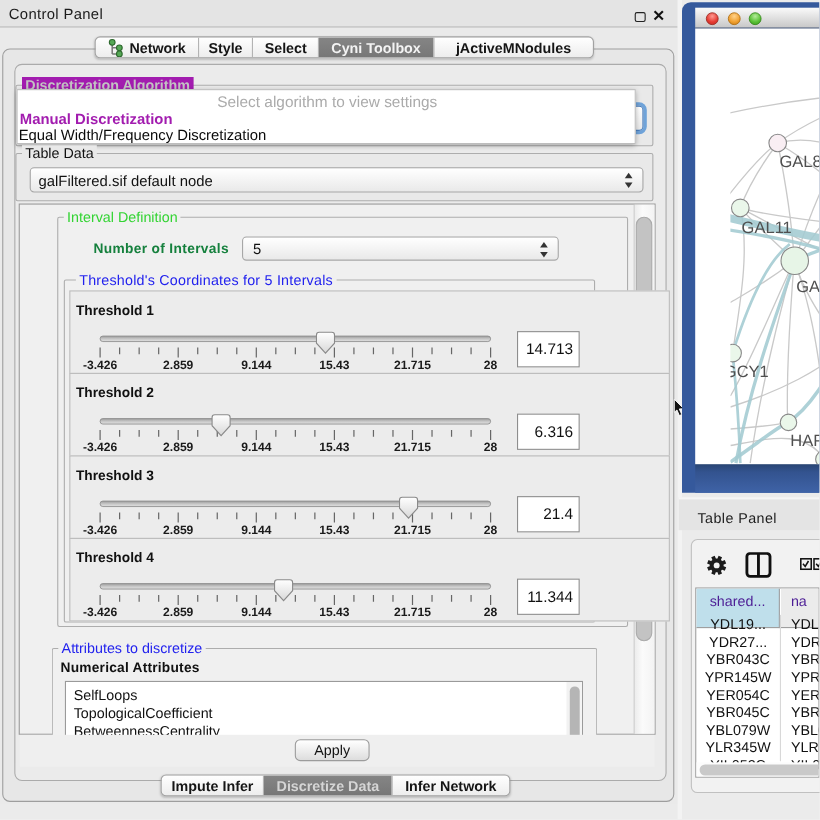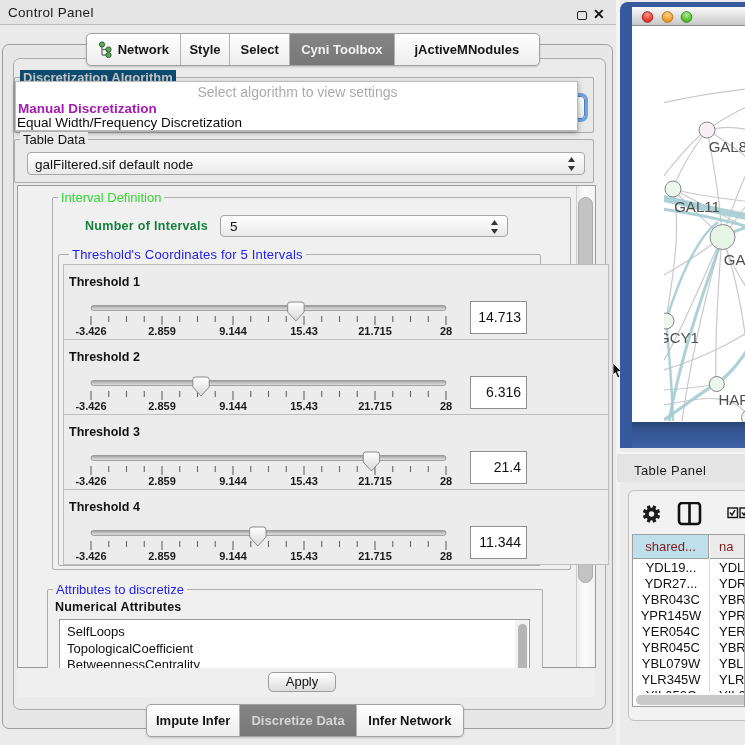--- a/index.html
+++ b/index.html
@@ -8,21 +8,21 @@
 #cp { left:0; top:0; width:616px; height:731px; background:#eaeaea; }
 #cp-title { left:0; top:0; width:616px; height:25px; background:#e4e4e4; border-bottom:1px solid #bcbcbc; }
 #cp-title .t { left:8px; top:5px; font-size:13.5px; letter-spacing:0.3px; color:#1b1b1b; }
 #cp-float { left:577px; top:11px; width:10px; height:9px; border:1.5px solid #222; border-radius:2px; }
 #cp-close { left:593px; top:6px; font-size:14px; font-weight:bold; color:#111; }
 
 #outer-pane { left:2px; top:44px; width:611px; height:685px; border:1px solid #9e9e9e; border-radius:7px; background:#e7e7e7; }
 
 #inner-pane { left:13px; top:58px; width:593px; height:652px; border:1px solid #ababab; border-radius:7px; background:#ebebeb; }
 
-.seg { display:flex; height:33px; border:1px solid #a2a2a2; border-radius:5px; background:linear-gradient(#ffffff,#ededed); box-shadow:0 1px 2px rgba(0,0,0,0.18); overflow:hidden; }
+.seg { display:flex; height:20px; border:1px solid #a2a2a2; border-radius:5px; background:linear-gradient(#ffffff,#ededed); box-shadow:0 1px 2px rgba(0,0,0,0.18); overflow:hidden; }
 .seg .s { font-size:13px; font-weight:bold; color:#151515; display:flex; align-items:center; justify-content:center; border-right:1px solid #b3b3b3; white-space:nowrap; }
 .seg .s:last-child { border-right:none; }
 .seg .sel { background:linear-gradient(#858585,#777777); color:#f3f3f3; }
 #tabs-top { left:86px; top:33px; width:454px; }
 #tabs-bottom { left:146px; top:704px; width:318px; }
 
 .fs { position:absolute; border:1px solid #adadad; border-radius:2px; }
 .fs .lg { position:absolute; top:-8px; left:5px; padding:0 3px; font-size:13px; background:inherit; }
 
 .combo { position:absolute; height:23px; border:1px solid #a7a7a7; border-radius:4px; background:linear-gradient(#ffffff,#e9e9e9); font-size:13.5px; color:#111; }
@@ -38,21 +38,21 @@
 #apply { left:268px; top:672px; width:68px; height:20px; border:1px solid #9c9c9c; border-radius:5px; background:linear-gradient(#ffffff,#dddddd); font-size:13px; color:#111; text-align:center; line-height:18px; }
 
 #netwin { left:620px; top:2px; width:125px; height:446px; background:#35599c; border-radius:8px 0 0 0; }
 #netbottom { left:632px; top:421px; width:113px; height:27px; background:linear-gradient(#27436f,#33538f 30%,#3f63a7); }
 #tpband { left:617px; top:452px; width:128px; height:30px; background:#e4e4e4; border-top:2px solid #f5f5f5; }
 #nettitle { left:632px; top:7px; width:113px; height:19px; background:linear-gradient(#fafafa,#c8c8c8); border-bottom:1px solid #8e8e8e; }
 #netcontent { left:632px; top:26px; width:113px; height:396px; background:#ffffff; overflow:hidden;padding-left:32px; }
 #tablepanel-label { left:634px; top:463px; font-size:13px; letter-spacing:0.4px; color:#1c1c1c; }
 #tp-panel { left:628px; top:490px; width:125px; height:231px; border:1px solid #c0c0c0; border-radius:6px; background:#f2f2f2; }
 #tp-table { left:632px; top:534px; width:113px; height:173px; border:1px solid #9f9f9f; background:#fff; overflow:hidden; }
-.hdr { position:absolute; top:0; height:24px; font-size:13px; color:#7f1d1d; text-align:center; line-height:24px; }
+.hdr { position:absolute; top:0; height:36px; font-size:13px; color:#4c1d95; text-align:center; line-height:24px; }
 .row1 { position:absolute; width:76px; text-align:center; font-size:13px; color:#111; height:16px; line-height:16px; }
 .row2 { position:absolute; left:86px; font-size:13px; color:#111; height:16px; line-height:16px; white-space:nowrap; }
 </style></head>
 <body>
 
 <div class="abs" id="cp"></div>
 <div class="abs" id="cp-title">
     <div class="abs t">Control Panel</div>
   </div>
 <div class="abs" id="cp-float"></div>
@@ -67,21 +67,21 @@
       <circle cx="10.5" cy="8.5" r="2.6" fill="#55a855" stroke="#2d682d"></circle>
       <circle cx="10.5" cy="14" r="2.6" fill="#55a855" stroke="#2d682d"></circle>
     </svg>Network</div>
   <div class="s" style="width:50px;">Style</div>
   <div class="s" style="width:60px;">Select</div>
   <div class="s sel" style="width:105px;">Cyni Toolbox</div>
   <div class="s" style="width:145px;">jActiveMNodules</div>
 </div>
 
 <div class="fs" style="left:14px; top:77px; width:580px; height:56px; background:#e9e9e9;">
-  <span class="lg" style="color:#c3c3c3; font-weight:bold; background:#0c4a6e;">Discretization Algorithm</span>
+  <span class="lg" style="color:#c3c3c3; font-weight:bold; background:#a21caf;">Discretization Algorithm</span>
 </div>
 <div class="combo" style="left:27px; top:96px; width:558px; box-shadow:0 0 0 3px #6fa3d9; border-color:#4a7fbe;"></div>
 
 <div class="abs" id="popup" style="left:15px; top:81px; width:563px; height:50px; background:#ffffff; border:1px solid #bdbdbd; box-shadow:0 2px 5px rgba(0,0,0,0.35);">
   <div class="abs" style="left:0; top:2px; width:563px; text-align:center; font-size:14px; color:#ababab;">Select algorithm to view settings</div>
   <div class="abs" style="left:2px; top:19px; font-size:13.5px; font-weight:bold; color:#a21caf;">Manual Discretization</div>
   <div class="abs" style="left:1px; top:33px; font-size:13.5px; color:#0a0a0a;">Equal Width/Frequency Discretization</div>
 </div>
 
 <div class="fs" style="left:14px; top:139px; width:580px; height:44px; background:#e9e9e9;">

